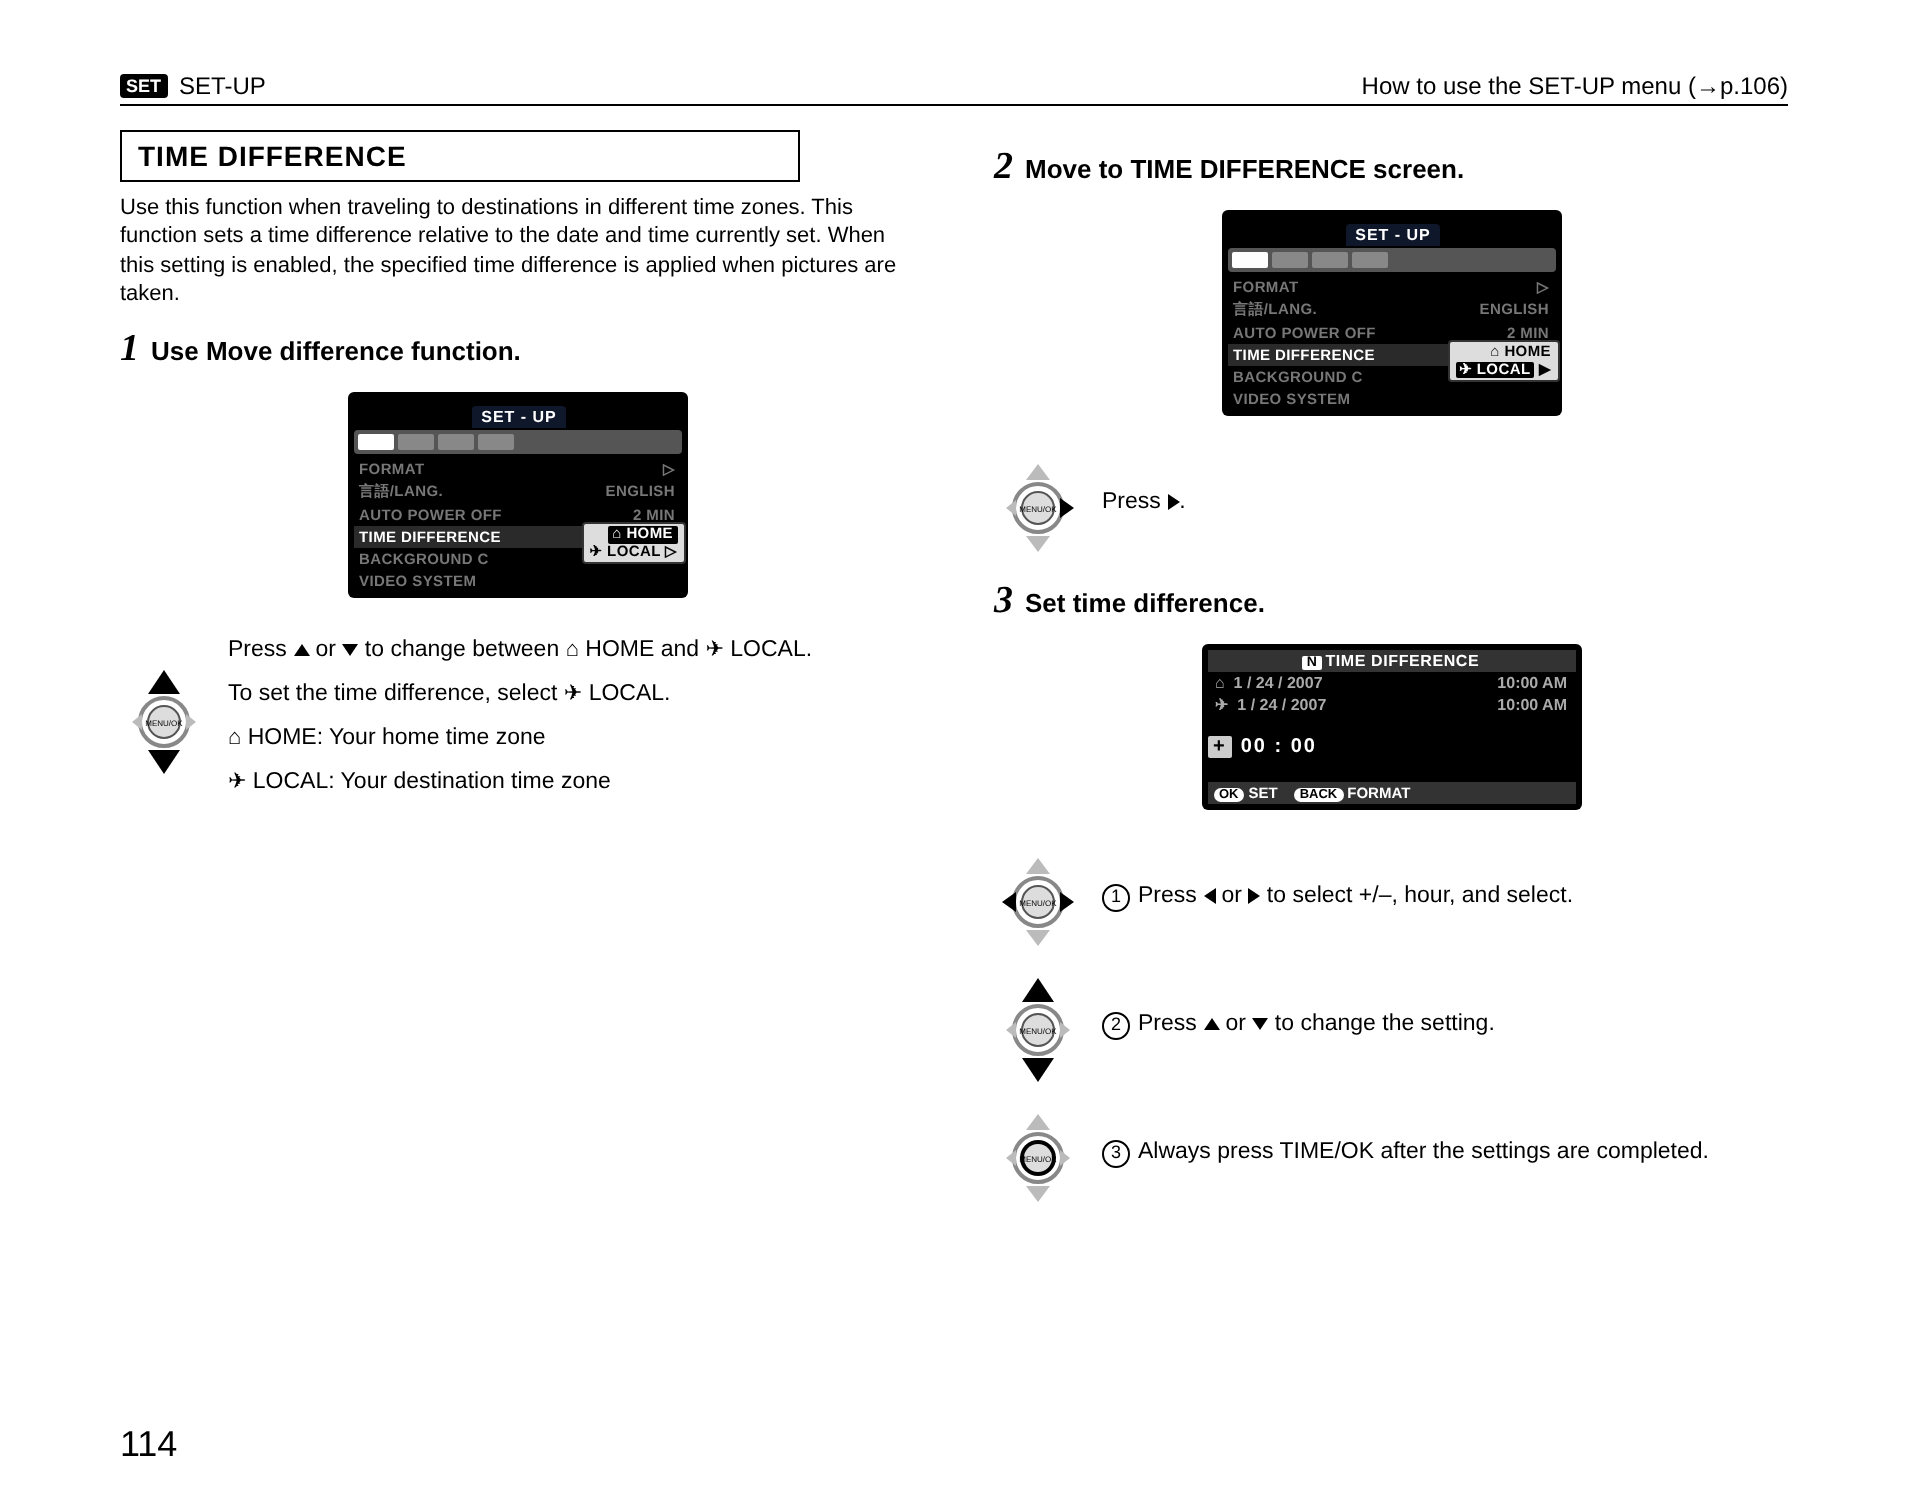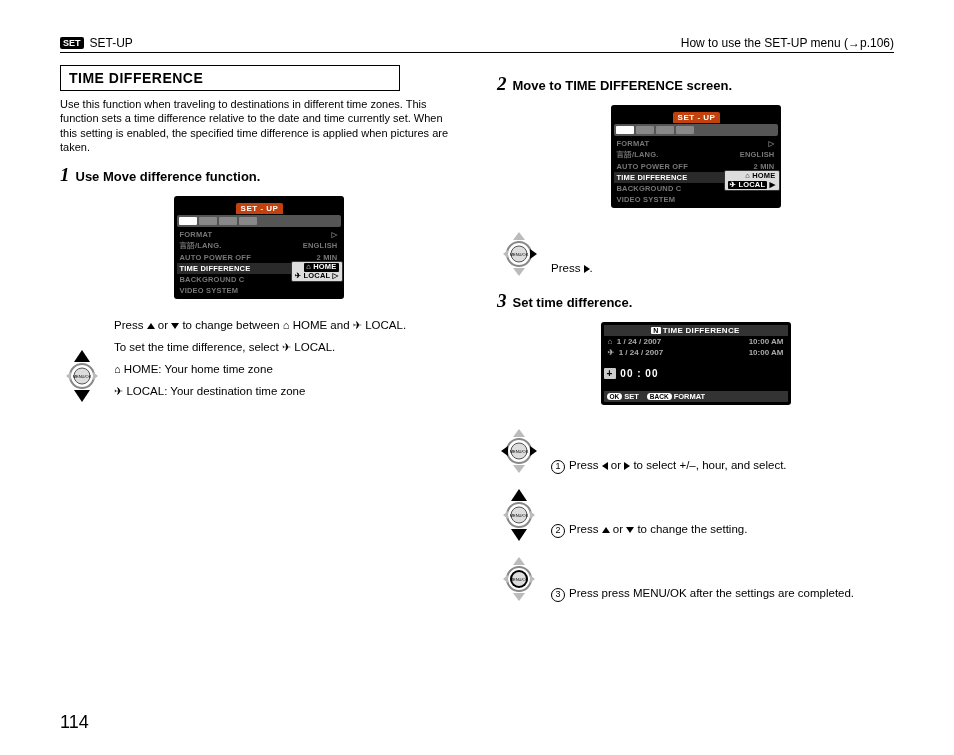--- a/index.html
+++ b/index.html
@@ -11,41 +11,41 @@
   .columns { display: flex; gap: 40px; }
   .col { flex: 1; }
   .section-title-box { border: 1.5px solid #000; padding: 4px 8px; font-weight: bold; letter-spacing: 0.5px; font-size: 14px; margin-bottom: 6px; width: 340px; }
   .intro { font-size: 11px; line-height: 1.3; margin-bottom: 10px; }
   .step-hdr { font-weight: bold; font-size: 13px; margin: 8px 0 10px 0; display: flex; align-items: baseline; gap: 6px; }
   .step-num { font-style: italic; font-family: Georgia, serif; font-size: 19px; font-weight: bold; }
   .screen-wrap { text-align: center; margin: 10px 0 18px 0; }
 
   
   .lcd { display: inline-block; background: #000; border-radius: 3px; padding: 4px 3px 3px 3px; width: 170px; font-family: Arial, sans-serif; }
-  .lcd-tab { background:#c2410c; color:#fff; font-size:8px; font-weight:bold; border-radius:2px 2px 0 0; padding:1px 5px; display:inline-block; margin-left:2px; letter-spacing:0.5px;}
+  .lcd-tab { background:#0f172a; color:#fff; font-size:8px; font-weight:bold; border-radius:2px 2px 0 0; padding:1px 5px; display:inline-block; margin-left:2px; letter-spacing:0.5px;}
   .lcd-tabrow { background:#555; height:12px; border-radius:2px; margin:1px 0 2px 0; display:flex; gap:2px; align-items:center; padding:0 2px;}
   .lcd-tabicon { width:18px; height:8px; background:#888; border-radius:1px;}
   .lcd-tabicon.active { background:#fff; }
   .lcd-row { color:#777; font-size:7.5px; font-weight:bold; padding:1px 3px; display:flex; justify-content:space-between; letter-spacing:0.2px;}
   .lcd-row.hl { color:#fff; background:#2a2a2a; }
   .lcd-pop { position:relative; }
   .lcd-select { position:absolute; right:-2px; top:-2px; background:#ddd; border:1px solid #333; border-radius:2px; font-size:7.5px; color:#000; font-weight:bold; padding:1px 3px 1px 3px; line-height:1.15; text-align:right; box-shadow:1px 1px 0 #000; }
   .lcd-select .blk { background:#000; color:#fff; padding:0 2px; border-radius:1px; display:inline-block;}
 
   .lcd2 { display:inline-block; background:#000; border-radius:3px; padding:3px; width:190px; color:#fff; font-size:8px; font-weight:bold;}
   .lcd2-title { background:#333; padding:1px 3px; letter-spacing:0.3px; color:#fff;}
   .lcd2-title .hl{ background:#fff; color:#000; padding:0 2px; border-radius:1px; margin-right:2px; font-size:7px;}
   .lcd2-row { display:flex; justify-content:space-between; padding:1px 4px; color:#aaa; font-size:8px;}
   .lcd2-row:first-of-type{color:#fff;}
   .lcd2-body { background:#000; padding:10px 0 12px 0; text-align:left; color:#fff; font-size:10px; letter-spacing:1px;}
   .lcd2-body .box{ background:#ccc; color:#000; padding:0 3px; border-radius:1px; margin-right:4px;}
   .lcd2-foot { background:#333; padding:1px 3px; display:flex; gap:8px; font-size:7.5px;}
   .lcd2-foot .pill{ background:#fff; color:#000; border-radius:6px; padding:0 3px; font-size:6.5px; margin-right:2px;}
 
-  .instr-row { display:flex; gap:10px; align-items:flex-end; margin:8px 0 6px 0; }
+  .instr-row { display:flex; gap:10px; align-items:center; margin:8px 0 6px 0; }
   .instr-text { font-size:11.5px; line-height:1.55; flex:1; }
   .instr-text p { margin-bottom:4px; }
 
   .dpad { width:44px; flex:0 0 44px; display:flex; justify-content:center; }
   .circ { width:14px; height:14px; border:1px solid #000; border-radius:50%; display:inline-flex; align-items:center; justify-content:center; font-size:9px; margin-right:4px;}
 
   .tri { display:inline-block; width:0; height:0; vertical-align:middle; }
   .tri-sm-u { border-left:4px solid transparent; border-right:4px solid transparent; border-bottom:6px solid #000; }
   .tri-sm-d { border-left:4px solid transparent; border-right:4px solid transparent; border-top:6px solid #000; }
   .tri-sm-r { border-top:4px solid transparent; border-bottom:4px solid transparent; border-left:6px solid #000; }
@@ -277,21 +277,21 @@
             <polygon points="22,50 28,42 16,42" fill="#bbb"></polygon>
             <circle cx="22" cy="28" r="12" fill="none" stroke="#888" stroke-width="2"></circle>
             <circle cx="22" cy="28" r="9" fill="#000"></circle>
             <circle cx="22" cy="28" r="7" fill="#ddd"></circle>
             <text x="22" y="30" font-size="4" text-anchor="middle">MENU/OK</text>
             <polygon points="6,28 11,24 11,32" fill="#bbb"></polygon>
             <polygon points="38,28 33,24 33,32" fill="#bbb"></polygon>
           </svg>
         </div>
         <div class="instr-text">
-          <p><span class="circ">3</span><span>Press press MENU/OK after the settings are completed.</span></p>
+          <p><span class="circ">3</span><span>Always press TIME/OK after the settings are completed.</span></p>
         </div>
       </div>
 
     </div>
   </div>
 
   <div class="pagenum">114</div>
 </div>
 
 </body></html>

